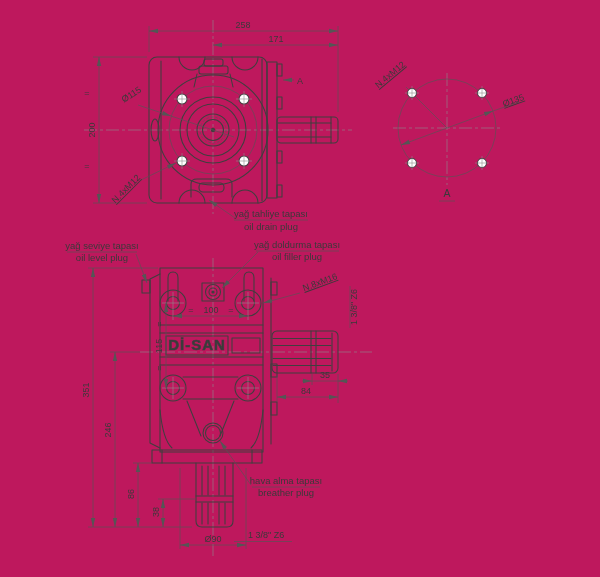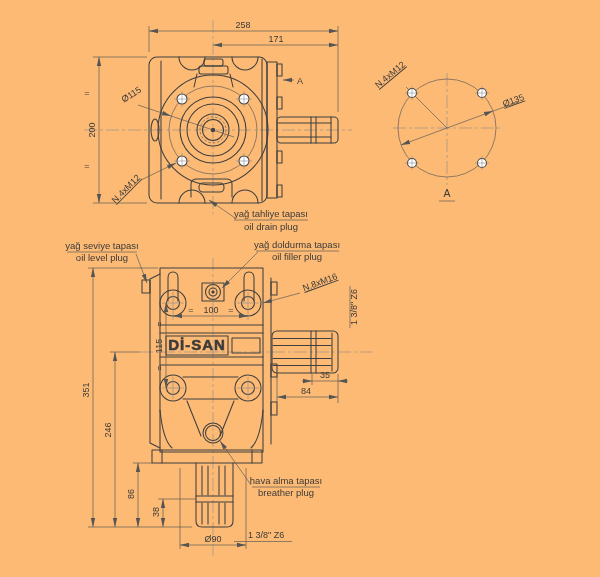--- a/index.html
+++ b/index.html
@@ -1,16 +1,16 @@
 <!DOCTYPE html>
 <html><head>
 <meta charset="utf-8">
 <style>
   html,body{margin:0;padding:0;background:#fff;}
-  #stage{width:600px;height:577px;background:#fdba74;position:relative;font-family:"Liberation Sans",sans-serif;}
+  #stage{width:600px;height:577px;background:#be185d;position:relative;font-family:"Liberation Sans",sans-serif;}
   svg text{font-family:"Liberation Sans",sans-serif;fill:#3a3a3a;}
   .obj{stroke:#3f3f3f;stroke-width:1.05;fill:none;stroke-linecap:round;stroke-linejoin:round;}
   .objw{stroke:#3f3f3f;stroke-width:1.05;fill:#fff;stroke-linecap:round;stroke-linejoin:round;}
   .thin{stroke:#555;stroke-width:0.65;fill:none;}
   .cl{stroke:#8f8f8f;stroke-width:0.6;fill:none;stroke-dasharray:13 3 3 3;}
   .cross{stroke:#8f8f8f;stroke-width:0.6;fill:none;}
   .dimln{stroke:#555;stroke-width:0.65;fill:none;marker-start:url(#aS);marker-end:url(#aE);}
   .ldr{stroke:#555;stroke-width:0.65;fill:none;marker-end:url(#aE);}
   .dim{font-size:9px;}
   .lbl{font-size:9.5px;}

